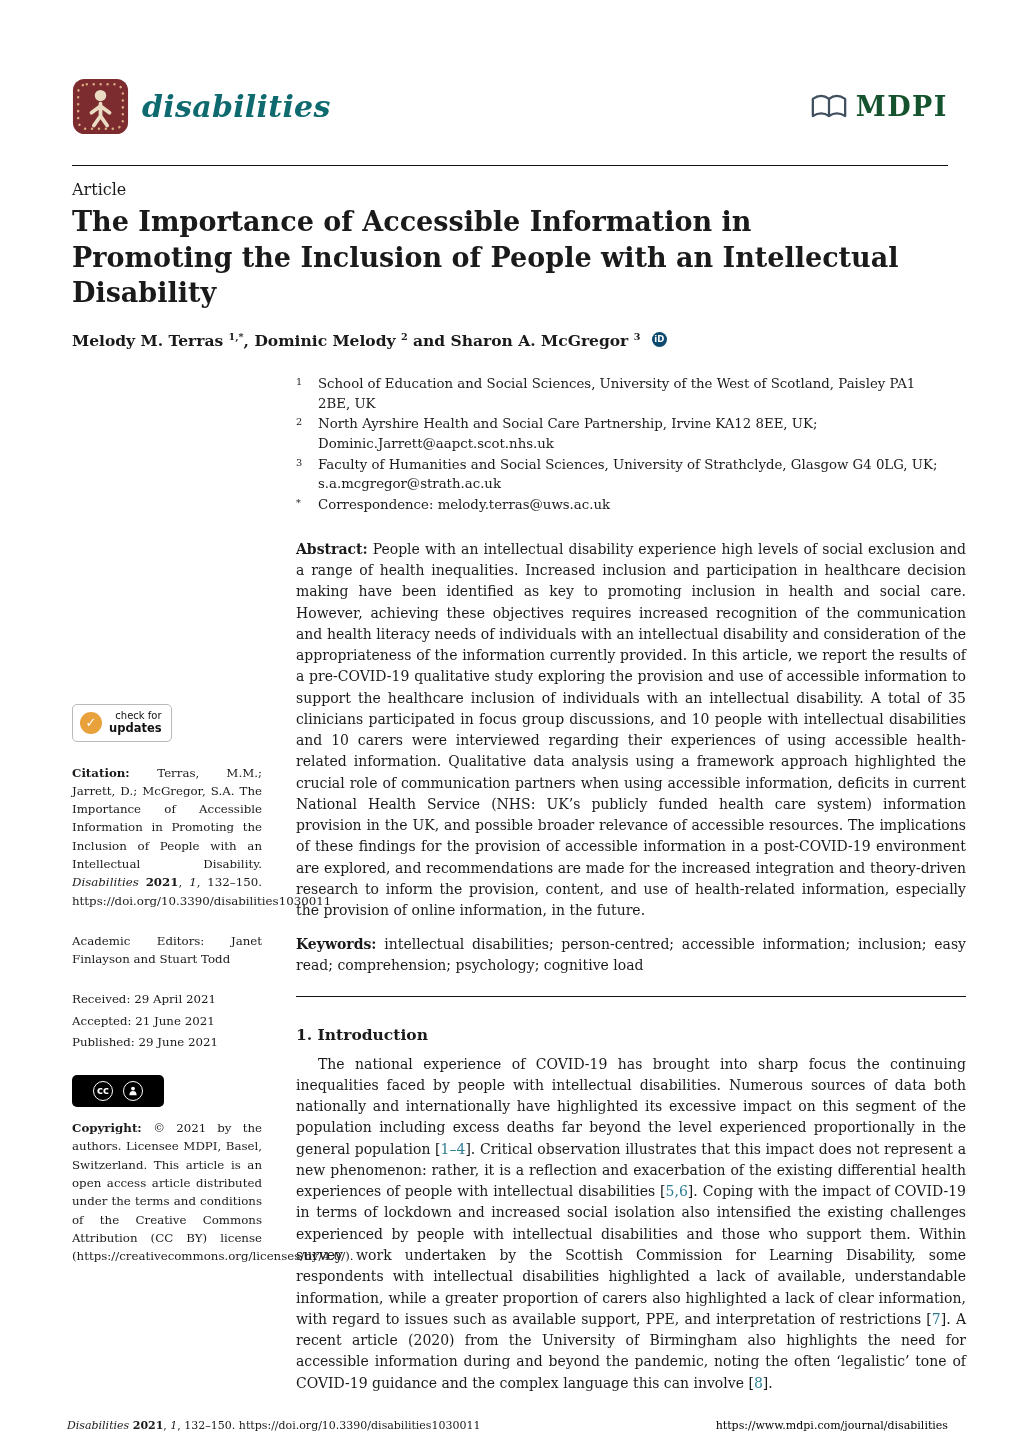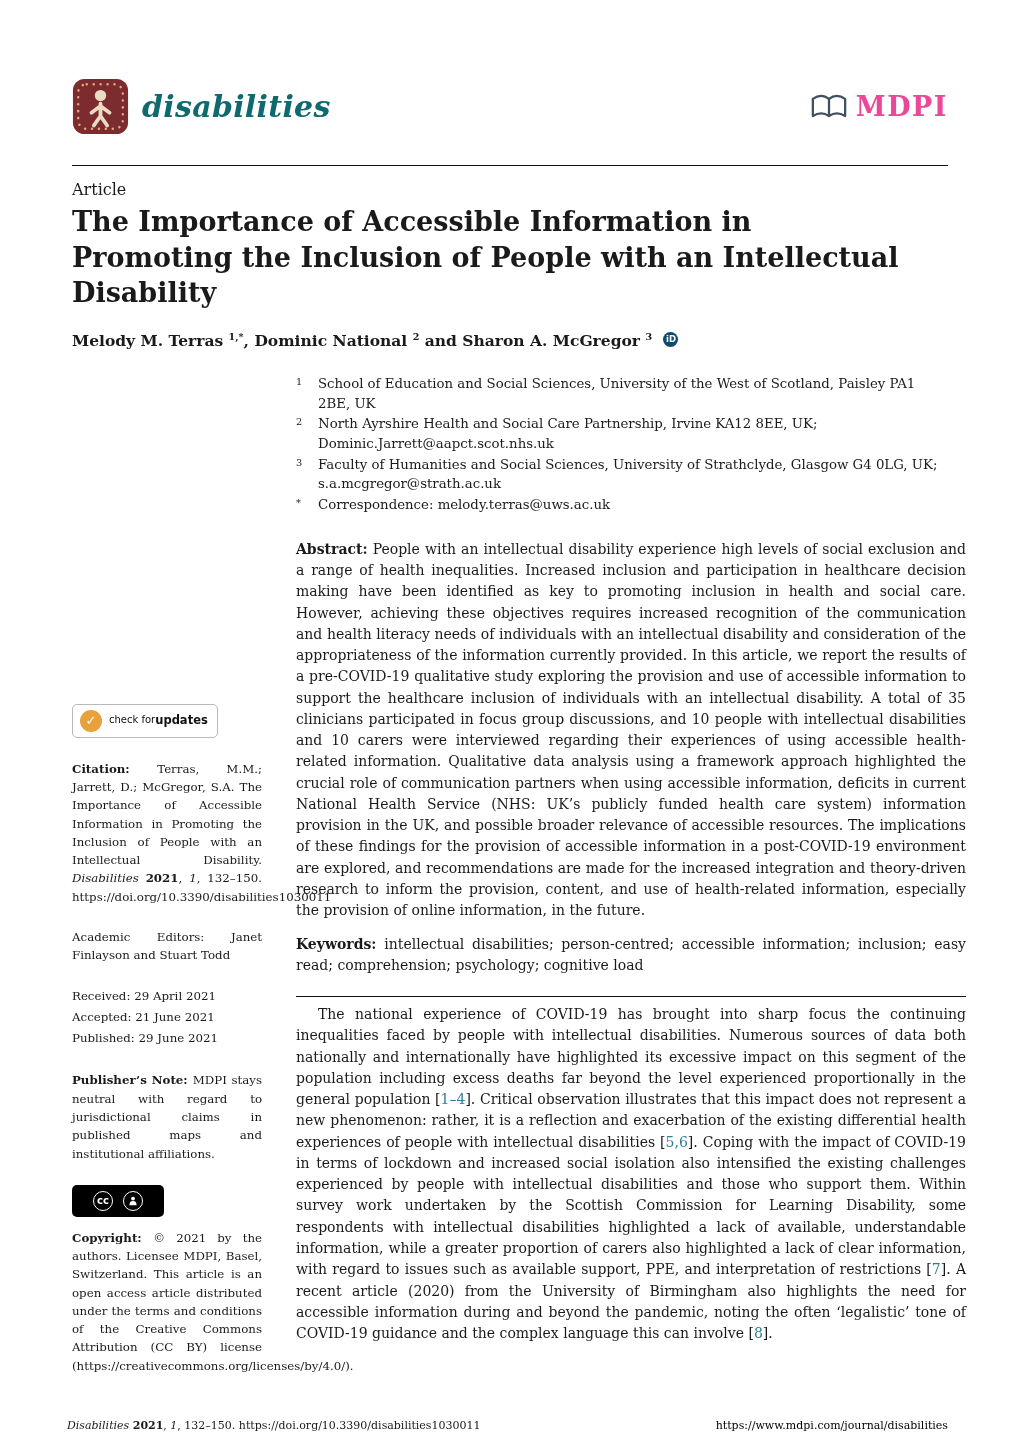--- a/index.html
+++ b/index.html
@@ -6,21 +6,21 @@
   .page{position:relative;width:1002px;height:1442px;margin:16px auto;background:#fff;
         font-family:"DejaVu Serif","Liberation Serif",serif;color:#1a1a1a;
         box-sizing:border-box;padding:62px 63px 0 63px;overflow:hidden;}
 
   
   .masthead{display:flex;justify-content:space-between;align-items:center;}
   .journal-brand{display:flex;align-items:center;gap:13px;}
   .logo-mark{width:57px;height:57px;display:block;}
   .journal-name{font-size:30px;font-style:italic;font-weight:700;color:#0f6a70;letter-spacing:.3px;}
   .mdpi{display:flex;align-items:center;gap:8px;}
-  .mdpi-text{font-size:27px;font-weight:700;letter-spacing:1.5px;color:#ec4899;}
+  .mdpi-text{font-size:27px;font-weight:700;letter-spacing:1.5px;color:#14532d;}
 
   .rule{border:0;border-top:1.2px solid #111;margin:0;}
   .head-rule{margin-top:30px;}
 
   
   .article-type{font-size:16px;margin:14px 0 0;}
   .title{font-size:27px;font-weight:700;line-height:1.32;margin:5px 0 0;max-width:845px;}
   .authors{font-size:15.5px;font-weight:700;margin:20px 0 0;}
   .authors sup{font-size:.62em;}
   .orcid{display:inline-flex;align-items:center;justify-content:center;width:15px;height:15px;
@@ -38,21 +38,21 @@
 
   .sidebar{padding-top:165px;padding-right:34px;font-size:11.8px;line-height:1.55;box-sizing:border-box;}
   .side-par{margin:0 0 22px;text-align:justify;}
   .side-tight{margin:0 0 3px;text-align:left;}
   .dates{margin-bottom:24px;}
 
   .updates-badge{display:inline-flex;align-items:center;gap:7px;border:1px solid #b9b9b9;border-radius:5px;
                  padding:5px 9px 5px 7px;margin-bottom:22px;background:#fff;cursor:pointer;}
   .updates-icon{width:22px;height:22px;border-radius:50%;background:#e9a13b;color:#fff;display:flex;
                 align-items:center;justify-content:center;font-family:"DejaVu Sans",sans-serif;font-weight:700;font-size:13px;}
-  .updates-text{display:flex;flex-direction:row;font-family:"DejaVu Sans",sans-serif;font-size:10px;line-height:1.2;color:#111;}
+  .updates-text{display:flex;flex-direction:column;font-family:"DejaVu Sans",sans-serif;font-size:10px;line-height:1.2;color:#111;align-items:flex-end;}
   .updates-text .l2{font-weight:700;font-size:11.5px;}
 
   .cc-badge{width:92px;height:32px;background:#000;border-radius:5px;display:flex;align-items:center;
             justify-content:center;gap:10px;margin-bottom:12px;cursor:pointer;}
   .cc-circle{width:20px;height:20px;border:1.6px solid #fff;border-radius:50%;color:#fff;
              font-family:"DejaVu Sans",sans-serif;font-size:10px;font-weight:700;display:flex;
              align-items:center;justify-content:center;box-sizing:border-box;}
 
   
   .content{font-size:14px;line-height:1.52;}
@@ -95,21 +95,21 @@
     </div>
   </header>
 
   <hr class="rule head-rule">
 
   <p class="article-type">Article</p>
 
   <h1 class="title">The Importance of Accessible Information in Promoting the Inclusion of People with an Intellectual Disability</h1>
 
   <p class="authors">
-    <span><span>Melody M. Terras </span><sup>1,*</sup><span>, Dominic National </span><sup>2</sup><span> and Sharon A. McGregor </span><sup>3</sup></span>
+    <span><span>Melody M. Terras </span><sup>1,*</sup><span>, Dominic Melody </span><sup>2</sup><span> and Sharon A. McGregor </span><sup>3</sup></span>
     <span class="orcid">iD</span>
   </p>
 
   <div class="affiliations">
     <div class="aff-row">
       <span class="aff-num">1</span>
       <span class="aff-text">School of Education and Social Sciences, University of the West of Scotland, Paisley PA1 2BE, UK</span>
     </div>
     <div class="aff-row">
       <span class="aff-num">2</span>
@@ -142,21 +142,20 @@
       <p class="side-par"><span class="seg-bold">Citation: </span><span>Terras, M.M.; Jarrett, D.; McGregor, S.A. The Importance of Accessible Information in Promoting the Inclusion of People with an Intellectual Disability. </span><span class="seg-italic">Disabilities </span><span class="seg-bold">2021</span><span>, </span><span class="seg-italic">1</span><span>, 132–150. https://doi.org/10.3390/disabilities1030011</span></p>
 
       <p class="side-par">Academic Editors: Janet Finlayson and Stuart Todd</p>
 
       <div class="dates">
         <p class="side-tight">Received: 29 April 2021</p>
         <p class="side-tight">Accepted: 21 June 2021</p>
         <p class="side-tight">Published: 29 June 2021</p>
       </div>
 
-      <p class="side-par"><span class="seg-bold">Publisher’s Note: </span><span>MDPI stays neutral with regard to jurisdictional claims in published maps and institutional affiliations.</span></p>
 
       <div class="cc-badge">
         <span class="cc-circle">cc</span>
         <span class="cc-circle">
           <svg width="12" height="12" viewBox="0 0 20 20">
             <circle cx="10" cy="6" r="3.2" fill="#fff"></circle>
             <path d="M4 17 C4 11.8 6.8 10.2 10 10.2 C13.2 10.2 16 11.8 16 17 Z" fill="#fff"></path>
           </svg>
         </span>
       </div>
@@ -172,20 +171,21 @@
         <span>People with an intellectual disability experience high levels of social exclusion and a range of health inequalities. Increased inclusion and participation in healthcare decision making have been identified as key to promoting inclusion in health and social care. However, achieving these objectives requires increased recognition of the communication and health literacy needs of individuals with an intellectual disability and consideration of the appropriateness of the information currently provided. In this article, we report the results of a pre-COVID-19 qualitative study exploring the provision and use of accessible information to support the healthcare inclusion of individuals with an intellectual disability. A total of 35 clinicians participated in focus group discussions, and 10 people with intellectual disabilities and 10 carers were interviewed regarding their experiences of using accessible health-related information. Qualitative data analysis using a framework approach highlighted the crucial role of communication partners when using accessible information, deficits in current National Health Service (NHS: UK’s publicly funded health care system) information provision in the UK, and possible broader relevance of accessible resources. The implications of these findings for the provision of accessible information in a post-COVID-19 environment are explored, and recommendations are made for the increased integration and theory-driven research to inform the provision, content, and use of health-related information, especially the provision of online information, in the future.</span>
       </p>
 
       <p class="keywords">
         <strong class="plabel">Keywords:</strong>
         <span>intellectual disabilities; person-centred; accessible information; inclusion; easy read; comprehension; psychology; cognitive load</span>
       </p>
 
       <hr class="rule section-rule">
 
+      <h2 class="section-heading">1. Introduction</h2>
 
       <p class="body-par"><span>The national experience of COVID-19 has brought into sharp focus the continuing inequalities faced by people with intellectual disabilities. Numerous sources of data both nationally and internationally have highlighted its excessive impact on this segment of the population including excess deaths far beyond the level experienced proportionally in the general population [</span><span class="seg-link">1–4</span><span>]. Critical observation illustrates that this impact does not represent a new phenomenon: rather, it is a reflection and exacerbation of the existing differential health experiences of people with intellectual disabilities [</span><span class="seg-link">5,6</span><span>]. Coping with the impact of COVID-19 in terms of lockdown and increased social isolation also intensified the existing challenges experienced by people with intellectual disabilities and those who support them. Within survey work undertaken by the Scottish Commission for Learning Disability, some respondents with intellectual disabilities highlighted a lack of available, understandable information, while a greater proportion of carers also highlighted a lack of clear information, with regard to issues such as available support, PPE, and interpretation of restrictions [</span><span class="seg-link">7</span><span>]. A recent article (2020) from the University of Birmingham also highlights the need for accessible information during and beyond the pandemic, noting the often ‘legalistic’ tone of COVID-19 guidance and the complex language this can involve [</span><span class="seg-link">8</span><span>].</span></p>
 
     </section>
 
   </div>
 
   <footer class="page-footer">
     <span class="footer-left"><span class="seg-italic">Disabilities </span><span class="seg-bold">2021</span><span>, </span><span class="seg-italic">1</span><span>, 132–150. https://doi.org/10.3390/disabilities1030011</span></span>
     <a class="footer-right" href="#">https://www.mdpi.com/journal/disabilities</a>

